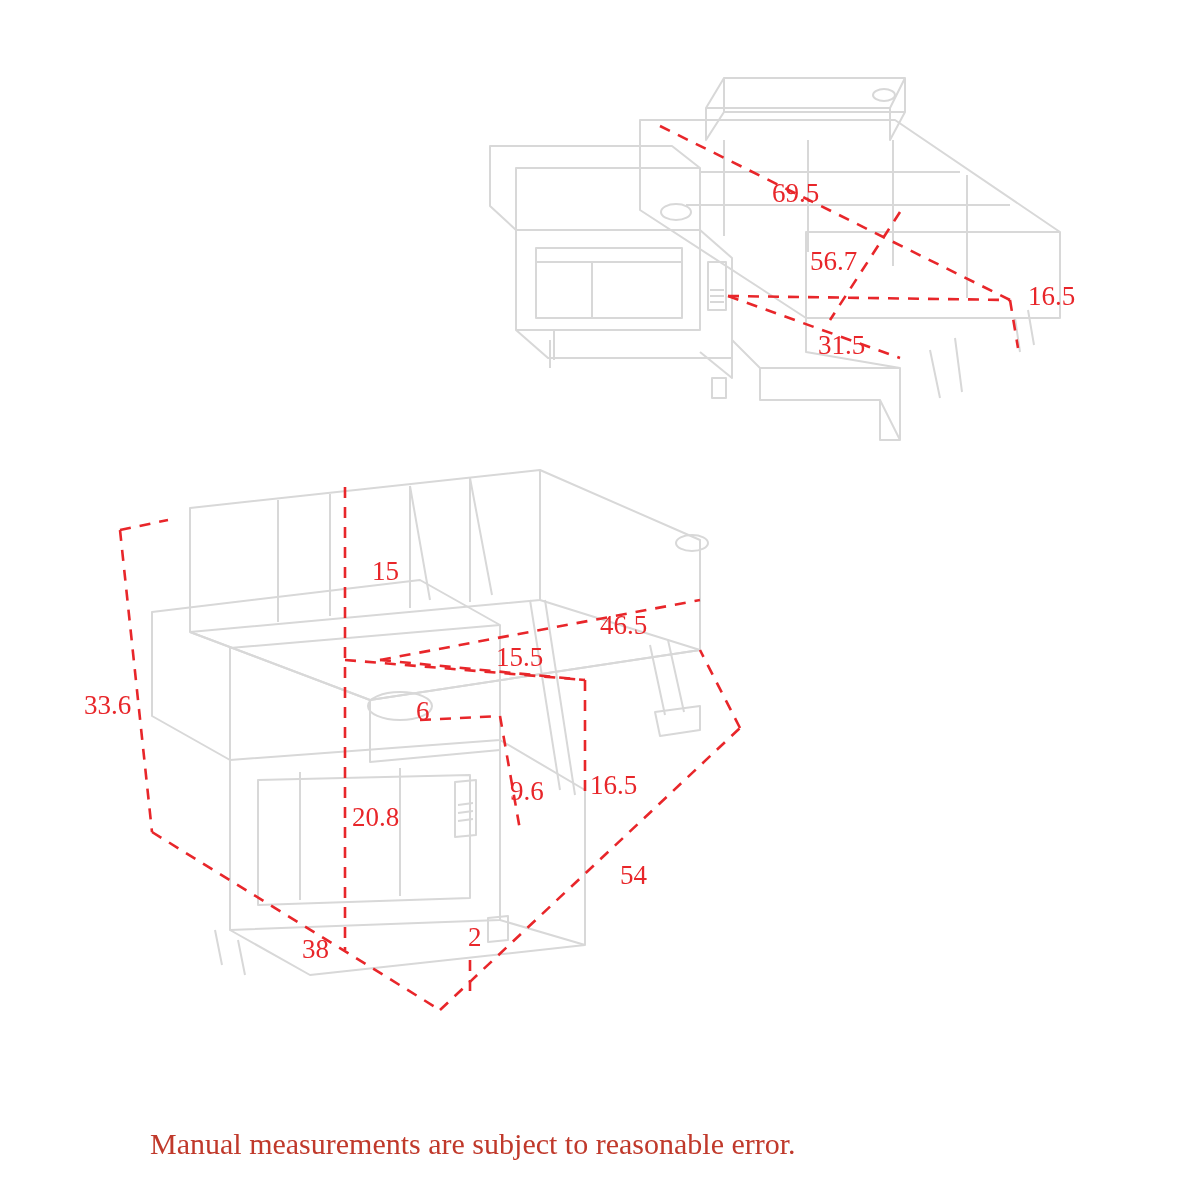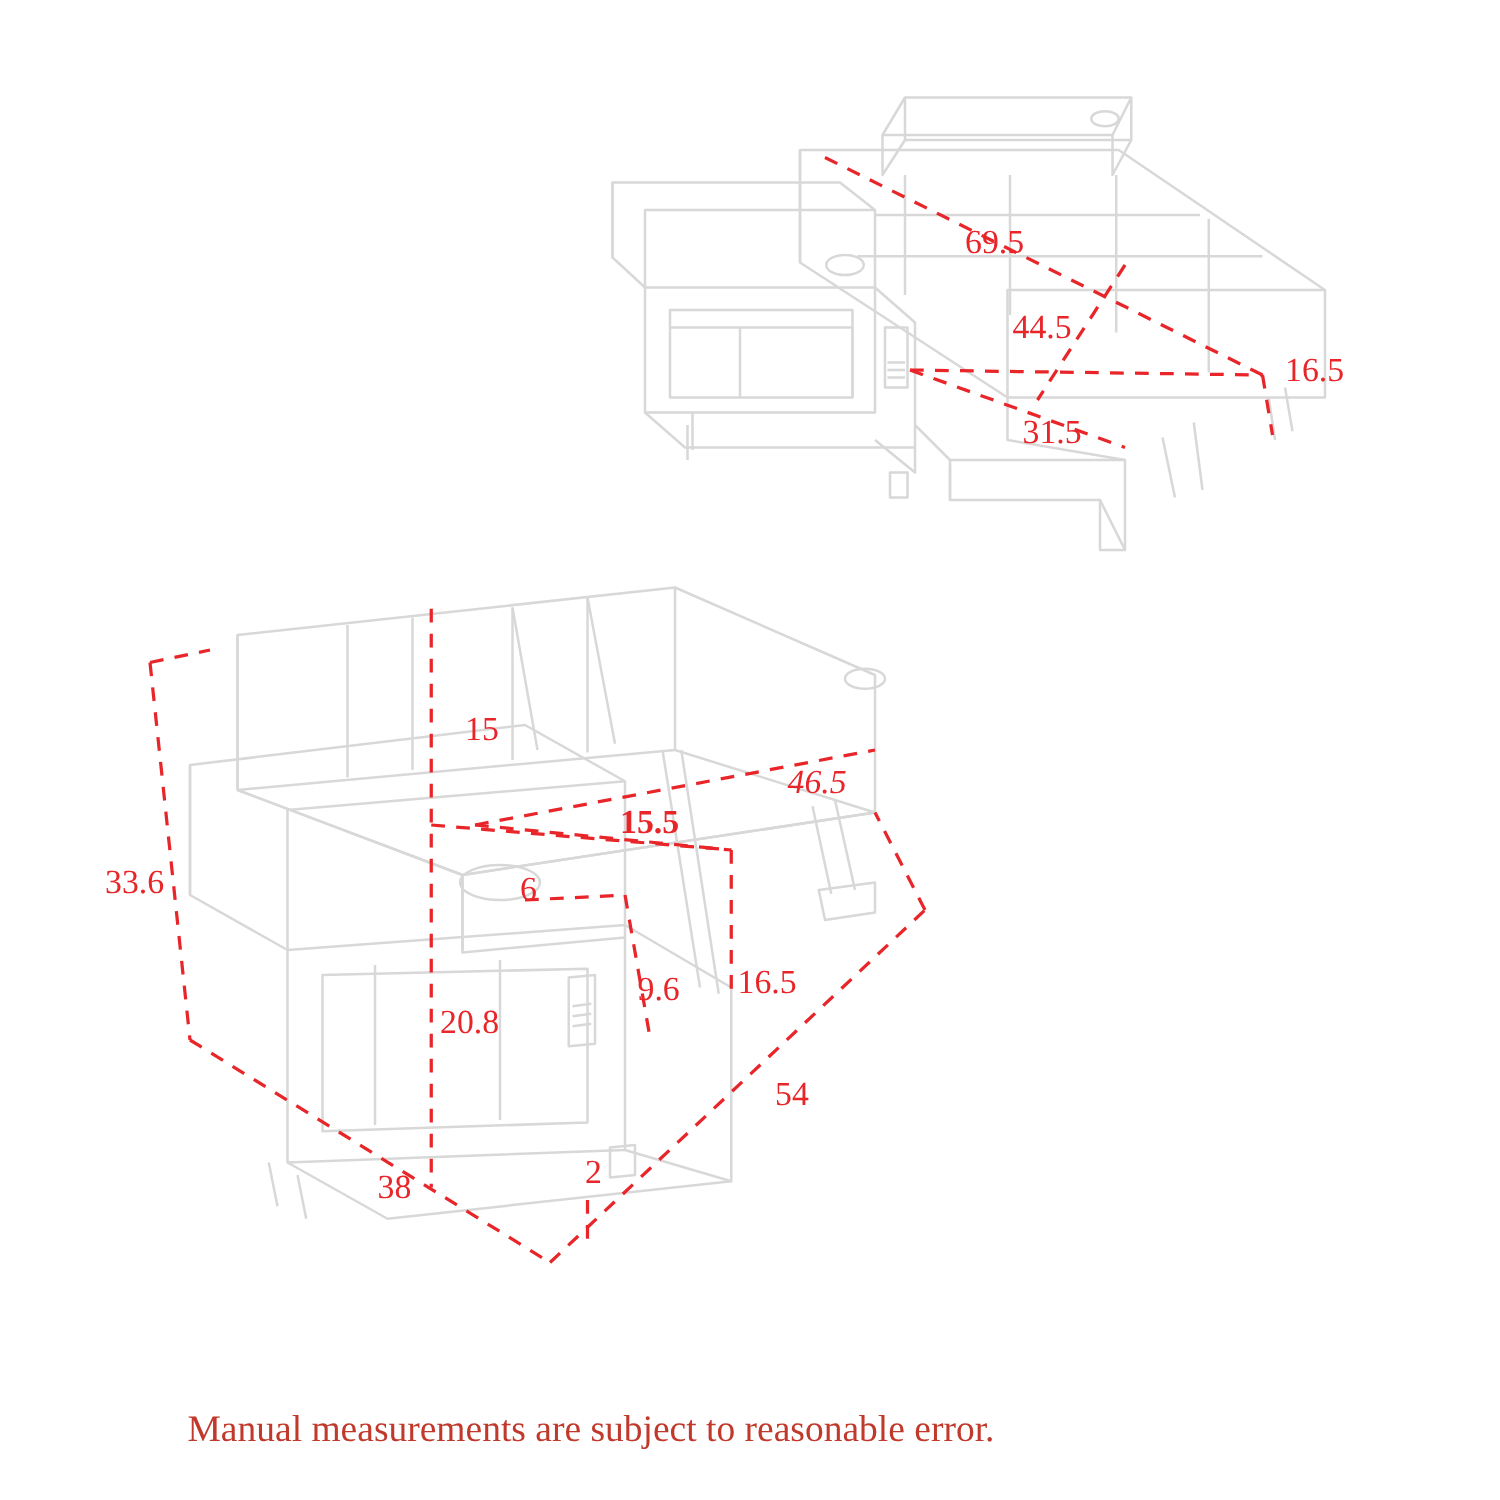--- a/index.html
+++ b/index.html
@@ -136,28 +136,28 @@
       <path d="M380,660 L700,600"></path>
       <path d="M380,660 L585,680"></path>
       <path d="M420,720 L500,716"></path>
       <path d="M500,716 L520,830"></path>
       <path d="M585,680 L585,800"></path>
       <path d="M470,960 L470,1000"></path>
     </g>
   </svg>
 
   <div class="dim" style="left:772px; top:180px;">69.5</div>
-  <div class="dim" style="left:810px; top:248px;">44.5</div>
+  <div class="dim" style="left:810px; top:248px;">56.7</div>
   <div class="dim" style="left:782px; top:332px;margin-left:36px;">31.5</div>
   <div class="dim" style="left:1028px; top:283px;">16.5</div>
 
   <div class="dim" style="left:84px; top:692px;">33.6</div>
-  <div class="dim" style="left:372px; top:570px;">15</div>
-  <div class="dim" style="left:630px; top:612px;font-style:italic;">46.5</div>
-  <div class="dim" style="left:496px; top:644px;font-weight:bold;">15.5</div>
+  <div class="dim" style="left:372px; top:558px;">15</div>
+  <div class="dim" style="left:600px; top:612px;">46.5</div>
+  <div class="dim" style="left:496px; top:644px;">15.5</div>
   <div class="dim" style="left:416px; top:698px;">6</div>
   <div class="dim" style="left:510px; top:778px;">9.6</div>
   <div class="dim" style="left:590px; top:772px;">16.5</div>
   <div class="dim" style="left:352px; top:804px;">20.8</div>
   <div class="dim" style="left:620px; top:862px;">54</div>
   <div class="dim" style="left:262px; top:936px;margin-left:40px;">38</div>
   <div class="dim" style="left:468px; top:924px;">2</div>
 
   <div class="note" style="left:150px; top:1124px;text-align:right;">Manual measurements are subject to reasonable error.</div>
 

